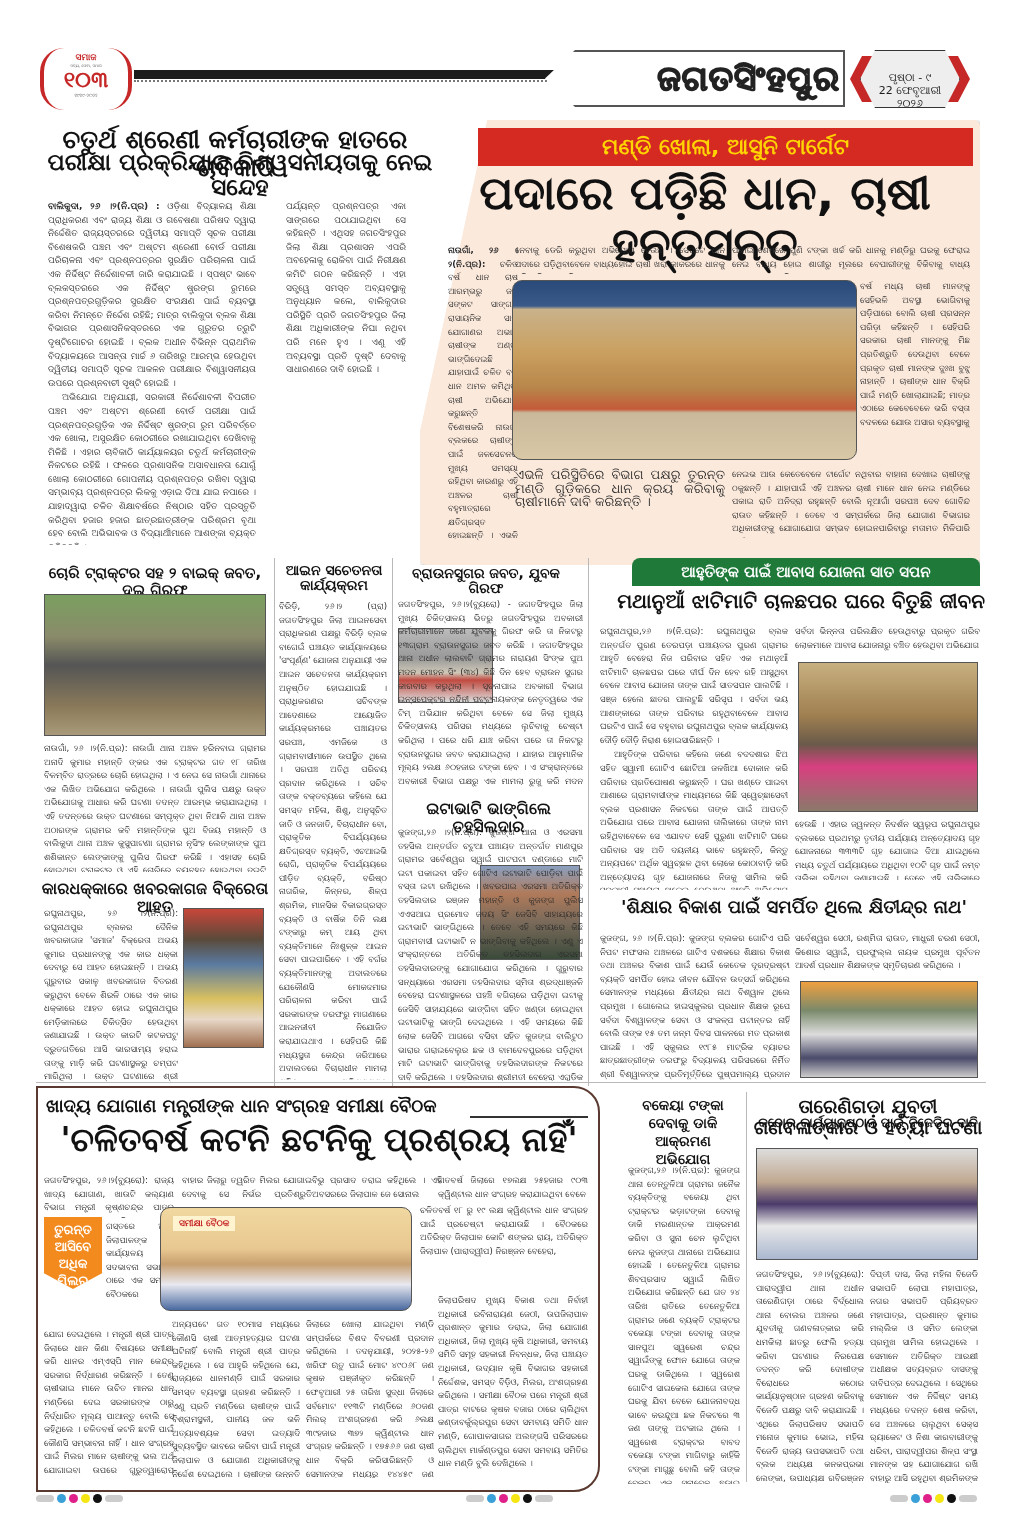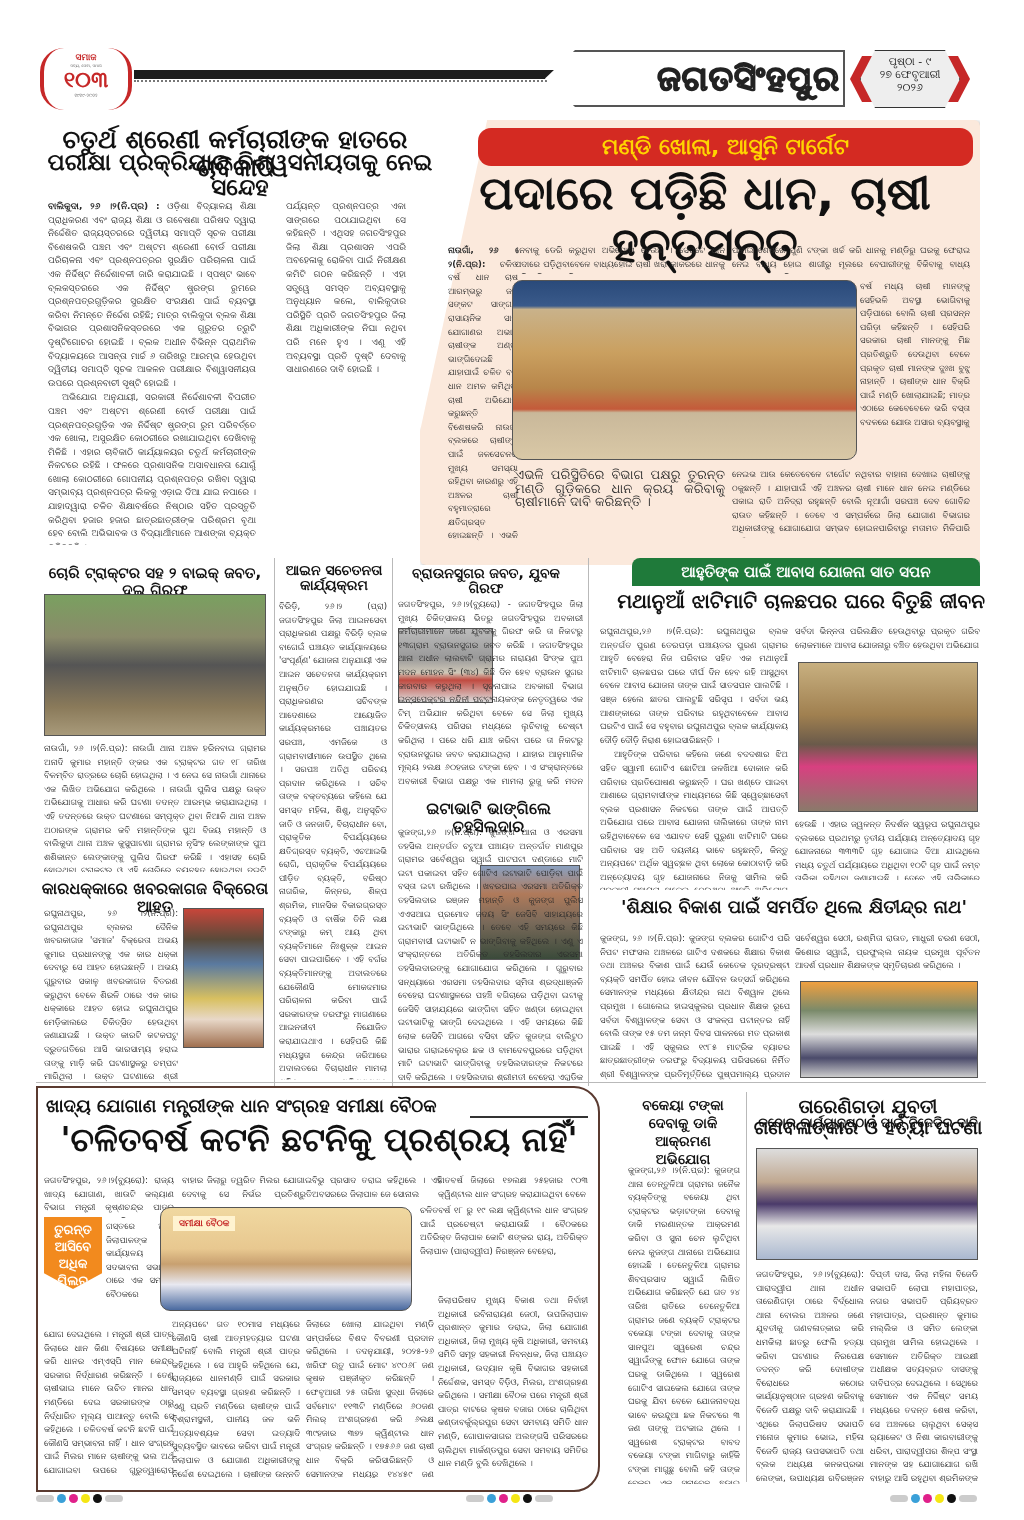--- a/index.html
+++ b/index.html
@@ -19,30 +19,30 @@
   .logo .l1 { font-size: 9px; color: #c62828; font-weight: bold; margin-top: 4px; }
   .logo .l2 { font-size: 4px; color: #555; }
   .logo .num { font-size: 22px; color: #c62828; font-weight: bold; line-height: 24px; text-align: center; }
   .logo .l3 { font-size: 5px; color: #555; }
   .header-bar { left: 134px; top: 70px; width: 420px; height: 9px; background: #1d1d1d; }
   .header-dots { left: 134px; top: 80px; width: 420px; height: 2px; border-top: 2px dotted #777; }
   .header-banner { left: 545px; top: 50px; width: 300px; height: 57px; border: 2px solid #555; border-left: none; background: #fff; clip-path: polygon(0 50%, 10% 0, 100% 0, 100% 100%, 10% 100%); }
   .header-banner-title { left: 580px; top: 50px; width: 260px; height: 57px; font-size: 34px; font-weight: bold; color: #fff; -webkit-text-stroke: 1.5px #222; text-align: right; line-height: 57px; letter-spacing: 1px; }
   .pagebox { left: 860px; top: 50px; width: 100px; height: 58px; background: #eee; border: 1px solid #333; clip-path: polygon(15% 0, 85% 0, 100% 50%, 85% 100%, 15% 100%, 0 50%); text-align: center; }
   .pagebox-red { left: 850px; top: 56px; width: 120px; height: 46px; background: #c62828; clip-path: polygon(10% 0, 90% 0, 100% 50%, 90% 100%, 10% 100%, 0 50%); }
-  .pagebox .pg { font-size: 11px; margin-top: 4px; }
+  .pagebox .pg { font-size: 11px; margin-top: 20px; }
   .pagebox .dt { font-size: 11px; line-height: 13px; }
 
   
   .tl-sub { left: 40px; top: 126px; width: 390px; font-size: 25px; }
   .tl-head { left: 40px; top: 150px; width: 400px; font-size: 23px; }
 
   
   .main-panel { left: 420px; top: 120px; width: 560px; height: 445px; background: #fbe9dc; border-radius: 6px; box-shadow: 2px 2px 4px #aaa; clip-path: polygon(12% 0, 100% 0, 100% 100%, 0 100%, 0 70%); }
-  .main-kicker { left: 478px; top: 128px; width: 495px; height: 38px; background: #d42a22; color: #ffd400; font-size: 22px; font-weight: bold; text-align: center; line-height: 38px; border-radius: 13px; }
+  .main-kicker { left: 478px; top: 128px; width: 495px; height: 38px; background: #d42a22; color: #ffd400; font-size: 22px; font-weight: bold; text-align: center; line-height: 38px; }
   .main-head { left: 430px; top: 168px; width: 550px; font-size: 46px; }
 
   
   .green-kicker { left: 632px; top: 558px; width: 348px; height: 28px; background: #1f7a3a; color: #fff; font-size: 15px; font-weight: bold; text-align: center; line-height: 28px; border-radius: 8px 8px 0 0; }
 
   
   .bottom-box { left: 36px; top: 1086px; width: 564px; height: 406px; border: 2px solid #5a3a30; border-radius: 0 26px 26px 0; border-left-width: 2px; }
   .callout { left: 44px; top: 1140px; width: 58px; height: 72px; background: #f28a1e; color: #fff; font-size: 13px; font-weight: bold; text-align: center; line-height: 17px; padding-top: 4px; clip-path: polygon(0 0, 100% 0, 100% 78%, 50% 100%, 0 78%); }
 
   .cmyk { position: absolute; display: flex; gap: 3px; align-items: center; }
@@ -58,21 +58,21 @@
   <div class="num">୧୦୩</div>
   <div class="l3">୧୯୧୯-୨୦୨୨</div>
 </div>
 <div class="abs header-bar"></div>
 <div class="abs header-dots"></div>
 <div class="abs header-banner"></div>
 <div class="abs header-banner-title">ଜଗତସିଂହପୁର</div>
 <div class="abs pagebox-red"></div>
 <div class="abs pagebox">
   <div class="pg">ପୃଷ୍ଠା - ୯</div>
-  <div class="dt">୨୭ ଫେବୃଆରୀ</div>
+  <div class="dt">22 ଫେବୃଆରୀ</div>
   <div class="dt">୨୦୨୬</div>
 </div>
 
 <div class="abs hl tl-sub">ଚତୁର୍ଥ ଶ୍ରେଣୀ କର୍ମଚାରୀଙ୍କ ହାତରେ ଚାବିକାଠି</div>
 <div class="abs hl tl-head">ପରୀକ୍ଷା ପ୍ରକ୍ରିୟାର ବିଶ୍ୱସନୀୟତାକୁ ନେଇ ସନ୍ଦେହ</div>
 <div class="abs txt" style="left:48px; top:200px; width:208px; height:345px;">
   <p style="text-indent:0"><b>ବାଲିକୁଦା, ୨୬ ।୨(ନି.ପ୍ର) :</b> <span>ଓଡ଼ିଶା ବିଦ୍ୟାଳୟ ଶିକ୍ଷା ପ୍ରାଧିକରଣ ଏବଂ ରାଜ୍ୟ ଶିକ୍ଷା ଓ ଗବେଷଣା ପରିଷଦ ଦ୍ୱାରା ନିର୍ଦ୍ଦେଶିତ ରାଜ୍ୟସ୍ତରରେ ଦ୍ୱିତୀୟ ସମାପ୍ତି ସୂଚକ ପରୀକ୍ଷା ବିଶେଷକରି ପଞ୍ଚମ ଏବଂ ଅଷ୍ଟମ ଶ୍ରେଣୀ ବୋର୍ଡ ପରୀକ୍ଷା ପରିଚାଳନା ଏବଂ ପ୍ରଶ୍ନପତ୍ରର ସୁରକ୍ଷିତ ପରିଚାଳନା ପାଇଁ ଏକ ନିର୍ଦ୍ଦିଷ୍ଟ ନିର୍ଦ୍ଦେଶାବଳୀ ଜାରି କରାଯାଇଛି । ସ୍ପଷ୍ଟ ଭାବେ ବ୍ଲକସ୍ତରରେ ଏକ ନିର୍ଦ୍ଦିଷ୍ଟ ଷ୍ଟ୍ରଙ୍ଗ ରୁମରେ ପ୍ରଶ୍ନପତ୍ରଗୁଡ଼ିକର ସୁରକ୍ଷିତ ସଂରକ୍ଷଣ ପାଇଁ ବ୍ୟବସ୍ଥା କରିବା ନିମନ୍ତେ ନିର୍ଦ୍ଦେଶ ରହିଛି; ମାତ୍ର ବାଲିକୁଦା ବ୍ଲକ ଶିକ୍ଷା ବିଭାଗର ପ୍ରଶାସନିକସ୍ତରରେ ଏକ ଗୁରୁତର ତ୍ରୁଟି ଦୃଷ୍ଟିଗୋଚର ହୋଇଛି । ବ୍ଲକ ଅଧୀନ ବିଭିନ୍ନ ପ୍ରାଥମିକ ବିଦ୍ୟାଳୟରେ ଆସନ୍ତା ମାର୍ଚ୍ଚ ୬ ତାରିଖରୁ ଆରମ୍ଭ ହେଉଥିବା ଦ୍ୱିତୀୟ ସମାପ୍ତି ସୂଚକ ଆକଳନ ପରୀକ୍ଷାର ବିଶ୍ୱାସନୀୟତା ଉପରେ ପ୍ରଶ୍ନବାଚୀ ସୃଷ୍ଟି ହୋଇଛି ।</span></p>
   <p>ଅଭିଯୋଗ ଅନୁଯାୟୀ, ସରକାରୀ ନିର୍ଦ୍ଦେଶାବଳୀ ବିପରୀତ ପଞ୍ଚମ ଏବଂ ଅଷ୍ଟମ ଶ୍ରେଣୀ ବୋର୍ଡ ପରୀକ୍ଷା ପାଇଁ ପ୍ରଶ୍ନପତ୍ରଗୁଡ଼ିକ ଏକ ନିର୍ଦ୍ଦିଷ୍ଟ ଷ୍ଟ୍ରଙ୍ଗ ରୁମ ପରିବର୍ତ୍ତେ ଏକ ଖୋଲା, ଅସୁରକ୍ଷିତ କୋଠରୀରେ ରଖାଯାଇଥିବା ଦେଖିବାକୁ ମିଳିଛି । ଏହାର ଚାବିକାଠି କାର୍ଯ୍ୟାଳୟର ଚତୁର୍ଥ କର୍ମଚାରୀଙ୍କ ନିକଟରେ ରହିଛି । ଫଳରେ ପ୍ରଶାସନିକ ଅସାବଧାନତା ଯୋଗୁଁ ଖୋଲା କୋଠରୀରେ ଗୋପନୀୟ ପ୍ରଶ୍ନପତ୍ର ରଖିବା ଦ୍ୱାରା ସମ୍ଭାବ୍ୟ ପ୍ରଶ୍ନପତ୍ର ଲିକକୁ ଏଡ଼ାଇ ଦିଆ ଯାଇ ନପାରେ । ଯାହାଦ୍ୱାରା ଚଳିତ ଶିକ୍ଷାବର୍ଷରେ ନିଷ୍ଠାର ସହିତ ପ୍ରସ୍ତୁତି କରିଥିବା ହଜାର ହଜାର ଛାତ୍ରଛାତ୍ରୀଙ୍କ ପରିଶ୍ରମ ବୃଥା ହେବ ବୋଲି ଅଭିଭାବକ ଓ ବିଦ୍ୟାର୍ଥୀମାନେ ଆଶଙ୍କା ବ୍ୟକ୍ତ କରିଛନ୍ତି ।</p>
 
 </div>

